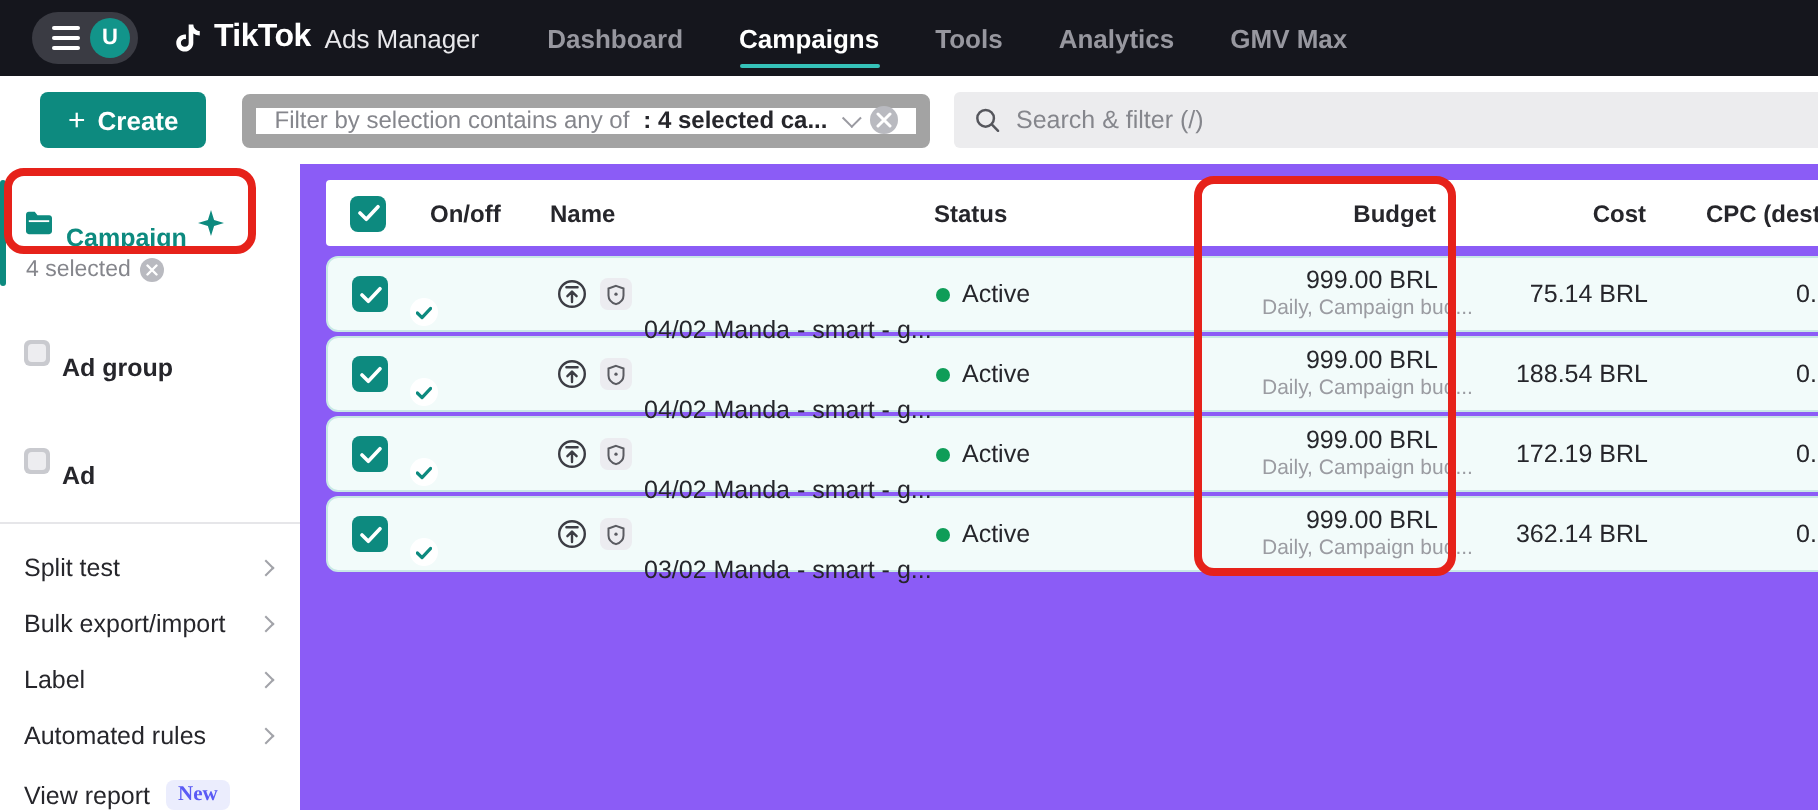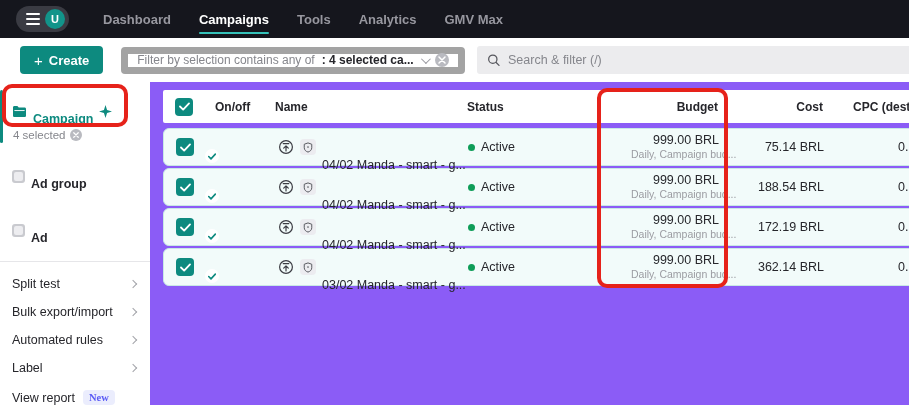--- a/index.html
+++ b/index.html
@@ -90,20 +90,27 @@
 <body>
 
 <header class="topbar">
   <div class="menu-pill">
     <span class="hamburger">
         <span></span>
         <span></span>
         <span></span>
       </span>
     <span class="avatar">U</span>
+  </div>
+  <div class="brand">
+    <svg width="18" height="18" viewBox="0 0 24 24">
+        <path fill="#fff" d="M16.6 5.82A4.28 4.28 0 0 1 15.54 3h-3.09v12.4a2.59 2.59 0 0 1-2.59 2.5c-1.42 0-2.6-1.16-2.6-2.6 0-1.72 1.66-3.01 3.37-2.48V9.66c-3.45-.46-6.47 2.22-6.47 5.64 0 3.33 2.76 5.7 5.69 5.7 3.14 0 5.69-2.55 5.69-5.7V9.01a7.35 7.35 0 0 0 4.3 1.38V7.3s-1.88.09-3.24-1.48z"></path>
+      </svg>
+    <span class="brand-name">TikTok</span>
+    <span class="brand-suffix">Ads Manager</span>
   </div>
   <nav class="nav">
     <span class="nav-item">Dashboard</span>
     <span class="nav-item active">Campaigns</span>
     <span class="nav-item">Tools</span>
     <span class="nav-item">Analytics</span>
     <span class="nav-item">GMV Max</span>
   </nav>
 </header>
 
@@ -174,25 +181,25 @@
 
     <div class="tool-item">
       <span>Split test</span>
       <span class="chev-right"></span>
     </div>
     <div class="tool-item">
       <span>Bulk export/import</span>
       <span class="chev-right"></span>
     </div>
     <div class="tool-item">
+      <span>Label</span>
+      <span class="chev-right"></span>
+    </div>
+    <div class="tool-item">
       <span>Automated rules</span>
-      <span class="chev-right"></span>
-    </div>
-    <div class="tool-item">
-      <span>Label</span>
       <span class="chev-right"></span>
     </div>
 
     <div class="view-report">
       <span>View report</span>
       <span class="new-badge">New</span>
     </div>
 
     <div class="divider"></div>
 

